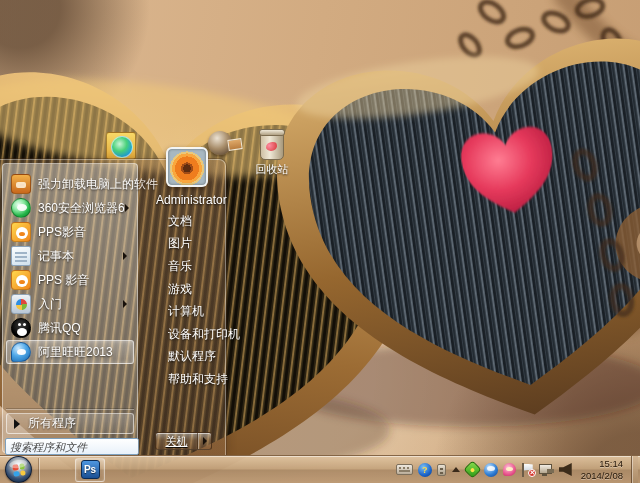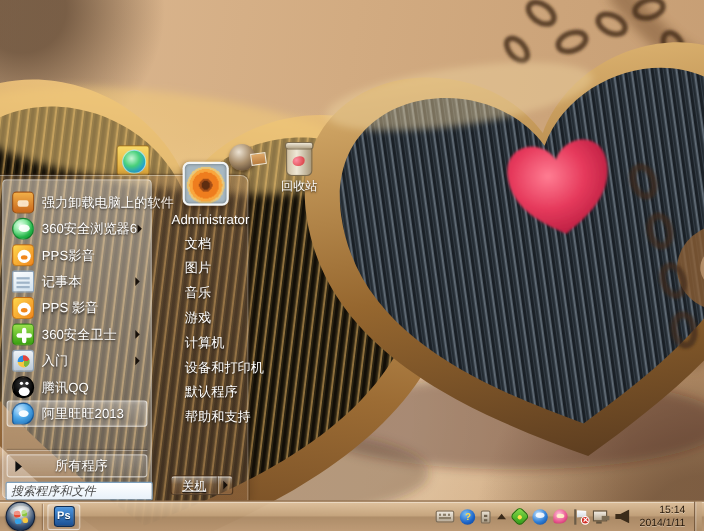--- a/index.html
+++ b/index.html
@@ -75,21 +75,21 @@
     background:conic-gradient(#e1453c 0 25%, #7db83a 0 50%, #f5c542 0 75%, #2f8ee0 0); transform:rotate(-10deg); }
   .ic-qq { border-radius:50% 50% 46% 46%; background:radial-gradient(circle at 50% 35%, #3c3c3c, #000 70%); border:1px solid #000; }
   .ic-qq::after { content:""; position:absolute; left:5px; top:9px; width:10px; height:8px; border-radius:50%; background:#fff; }
   .ic-qq::before { content:""; position:absolute; left:6px; top:4px; width:3px; height:3px; border-radius:50%; background:#fff; box-shadow:5px 0 0 #fff; z-index:1; }
   .ic-ww { border-radius:50% 50% 50% 18%; background:radial-gradient(circle at 35% 30%, #cdeaff, #4fa8e8 45%, #1263ac); border:1px solid rgba(10,60,120,.6); }
   .ic-ww::after { content:""; position:absolute; left:5px; top:6px; width:9px; height:6px; border-radius:50%; background:rgba(255,255,255,.95); }
 
   .all-programs { position:absolute; left:3px; right:3px; top:249px; height:21px; display:flex; align-items:center;
     border:1px solid rgba(255,255,255,.55); border-radius:3px; background:linear-gradient(rgba(255,255,255,.22), rgba(255,255,255,.08)); }
   .ap-arrow { margin-left:7px; width:0; height:0; border-left:6px solid #111; border-top:5px solid transparent; border-bottom:5px solid transparent; }
-  .ap-label { margin-left:30px; font-size:12px; color:#fff; text-shadow:0 1px 2px rgba(0,0,0,.75); }
+  .ap-label { margin-left:8px; font-size:12px; color:#fff; text-shadow:0 1px 2px rgba(0,0,0,.75); }
   .sep-line { position:absolute; left:3px; right:3px; top:244px; height:1px; background:rgba(0,0,0,.18); box-shadow:0 1px 0 rgba(255,255,255,.35); }
 
   .search-input { position:absolute; left:2px; top:274px; width:134px; height:17px;
     background:linear-gradient(#ffffff,#e8f1fa); border:1px solid #7da0be; border-radius:2px;
     font-family:"Liberation Sans", sans-serif; font-size:11px; padding:0 4px; color:#333; }
   .search-input::placeholder { color:#4a4a4a; font-style:italic; }
 
   .avatar { position:absolute; left:166px; top:-13px; width:42px; height:40px; border-radius:6px; z-index:7;
     background:radial-gradient(circle at 50% 54%, #5e2d10 0 4px, #a34d16 4px 6px, #ef7d1e 6px 12px, #f9a73e 12px 15px, #e8c87c 15px 17px, #a7b8c2 17px);
     border:2px solid rgba(255,255,255,.85); box-shadow:0 2px 5px rgba(40,20,5,.5), inset 0 0 3px rgba(0,0,0,.4); }
@@ -115,21 +115,21 @@
     border:1px solid rgba(15,25,45,.85); box-shadow:0 1px 2px rgba(0,0,0,.4); }
   .orb-flag { position:absolute; left:7px; top:7px; width:12px; height:12px; transform:rotate(-8deg);
     display:grid; grid-template-columns:1fr 1fr; grid-template-rows:1fr 1fr; gap:1px; }
   .orb-flag span { border-radius:45% 45% 40% 40%; }
   .orb-flag .f1 { background:#e84a33; } .orb-flag .f2 { background:#8cc63e; }
   .orb-flag .f3 { background:#35a2e8; } .orb-flag .f4 { background:#f7c93f; }
   .orb-flag::after { content:""; position:absolute; left:-3px; top:-4px; width:18px; height:8px; border-radius:50%; background:rgba(255,255,255,.4); }
   .task-sep { width:1px; height:24px; background:rgba(90,60,32,.4); box-shadow:1px 0 0 rgba(255,255,255,.4); margin:0 4px 0 6px; }
   .task-btn { width:30px; height:24px; border:1px solid rgba(255,255,255,.5); border-radius:3px;
     background:linear-gradient(rgba(255,255,255,.28), rgba(255,255,255,.06) 50%, rgba(120,85,50,.18));
-    display:flex; align-items:center; justify-content:center; box-shadow:inset 0 0 3px rgba(255,255,255,.3); }
+    display:flex; align-items:center; justify-content:center; box-shadow:inset 0 0 3px rgba(255,255,255,.3);margin-left:32px; }
   .ps-glyph { width:19px; height:19px; border-radius:3px; background:linear-gradient(#4e97e0,#1a4f93);
     border:1px solid #0c2c55; color:#fff; font-size:10px; font-weight:bold; display:flex; align-items:center; justify-content:center;
     text-shadow:0 1px 1px rgba(0,0,0,.6); }
 
   .tray { margin-left:auto; display:flex; align-items:center; gap:5px; padding-right:2px; height:100%; }
   .tray-ic { position:relative; flex:none; }
   .ti-keyboard { width:17px; height:11px; background:linear-gradient(#efe9df,#b9ac99); border:1px solid #7c6f5c; border-radius:2px; }
   .ti-keyboard::after { content:""; position:absolute; left:2px; top:2px; right:2px; height:2px;
     background:repeating-linear-gradient(90deg,#8a7d68 0 2px, transparent 2px 4px); box-shadow:0 3px 0 #8a7d68; }
   .ti-help { width:14px; height:14px; border-radius:50%; background:radial-gradient(circle at 38% 30%, #7cc0f4, #1b64c8 60%, #0b3a86);
@@ -277,25 +277,20 @@
         <div class="sm-item">
           <span class="pic ic-notepad"></span>
           <span class="sm-label">记事本</span>
           <span class="sub-arrow"></span>
         </div>
         <div class="sm-item">
           <span class="pic ic-pps"></span>
           <span class="sm-label">PPS 影音</span>
         </div>
         <div class="sm-item">
-          <span class="pic ic-360s"></span>
-          <span class="sm-label">360安全卫士</span>
-          <span class="sub-arrow"></span>
-        </div>
-        <div class="sm-item">
           <span class="pic ic-start7"></span>
           <span class="sm-label">入门</span>
           <span class="sub-arrow"></span>
         </div>
         <div class="sm-item">
           <span class="pic ic-qq"></span>
           <span class="sm-label">腾讯QQ</span>
         </div>
         <div class="sm-item hl">
           <span class="pic ic-ww"></span>
@@ -355,18 +350,18 @@
       <span class="tray-ic ti-360"></span>
       <span class="tray-ic ti-browser"></span>
       <span class="tray-ic ti-ww"></span>
       <span class="tray-ic ti-flag">
           <span class="badge"></span>
         </span>
       <span class="tray-ic ti-net"></span>
       <span class="tray-ic ti-vol"></span>
       <div class="clock">
         <div>15:14</div>
-        <div>2014/1/11</div>
+        <div>2014/2/08</div>
       </div>
       <div class="show-desktop"></div>
     </div>
   </div>
 </div>
 
 </body></html>

